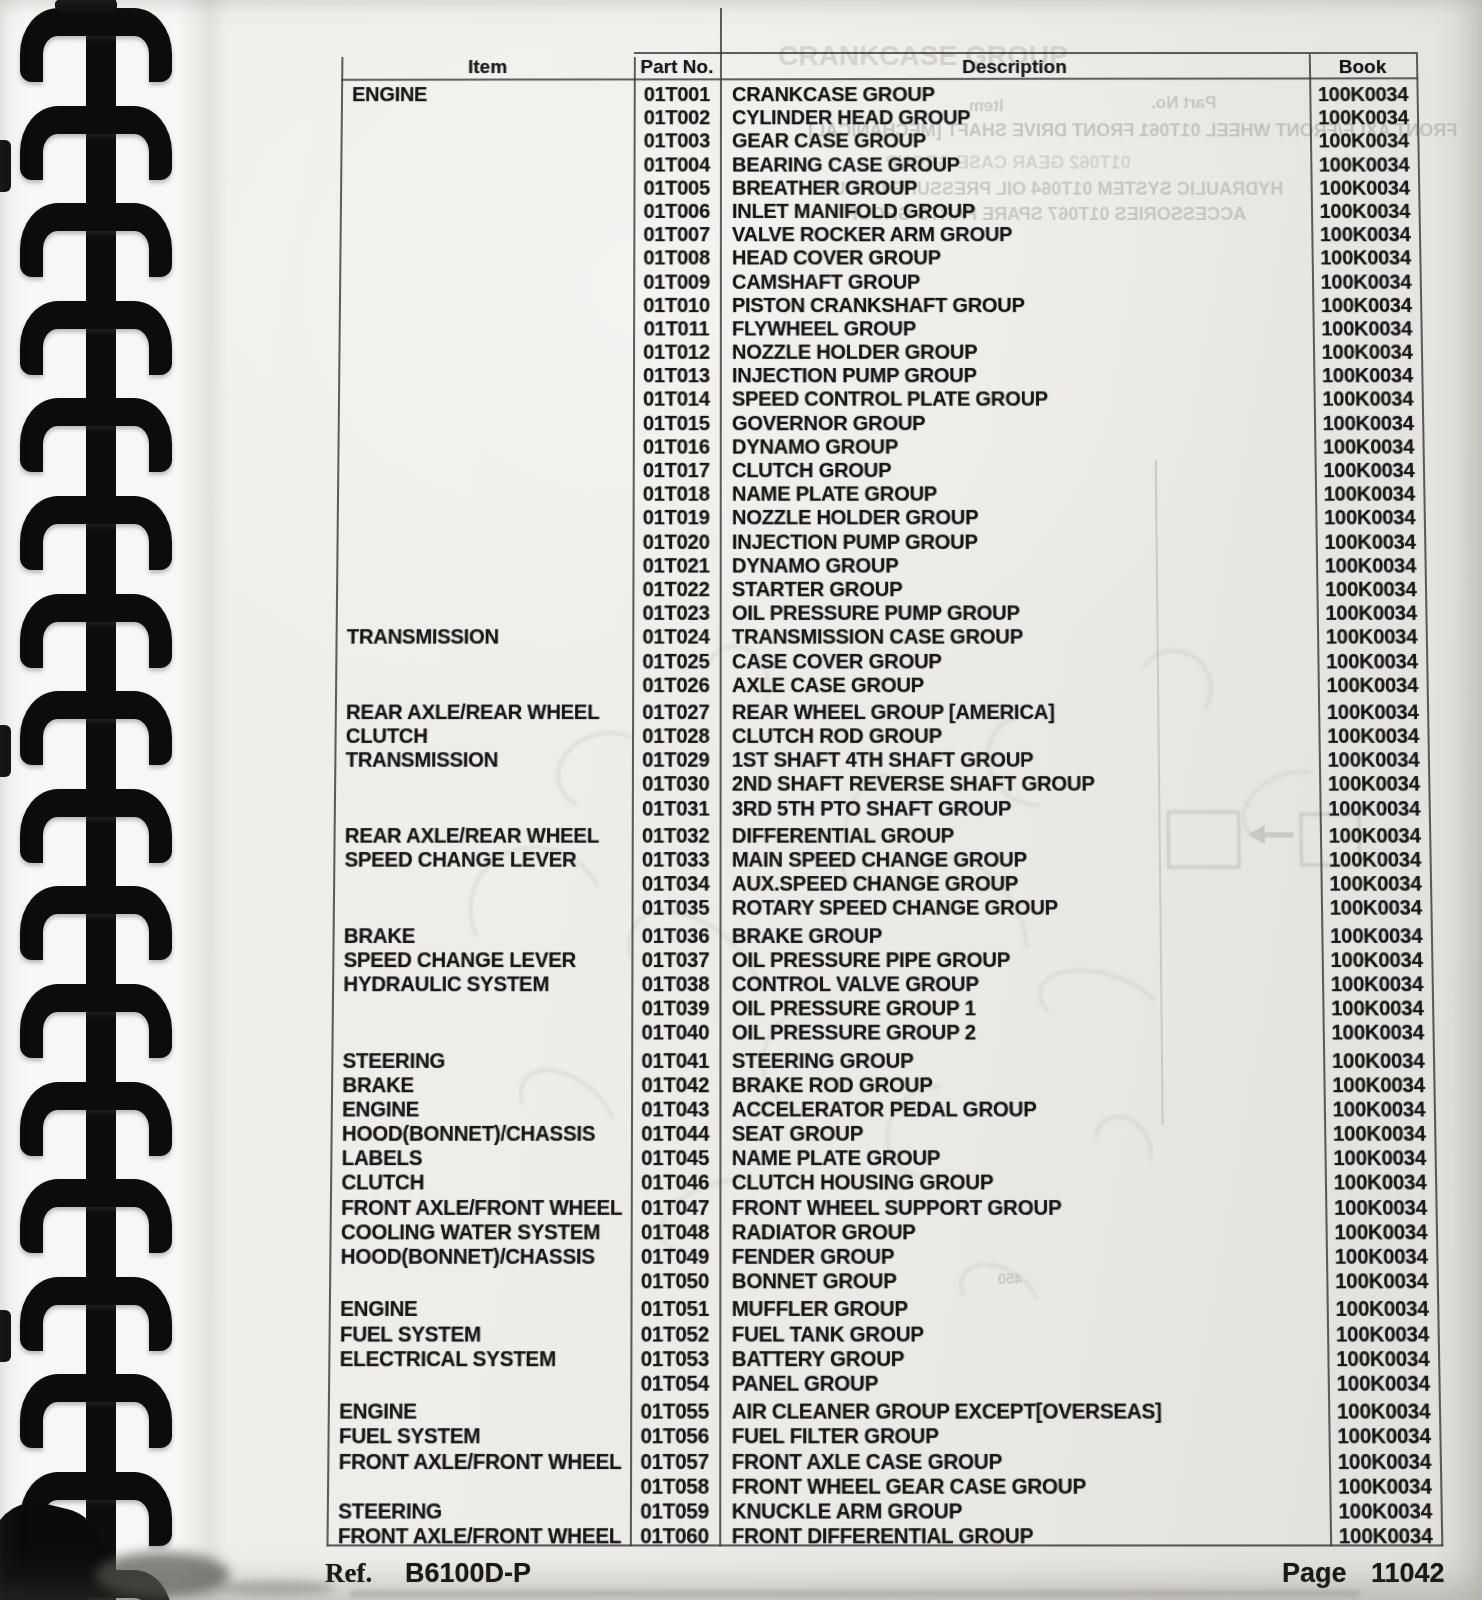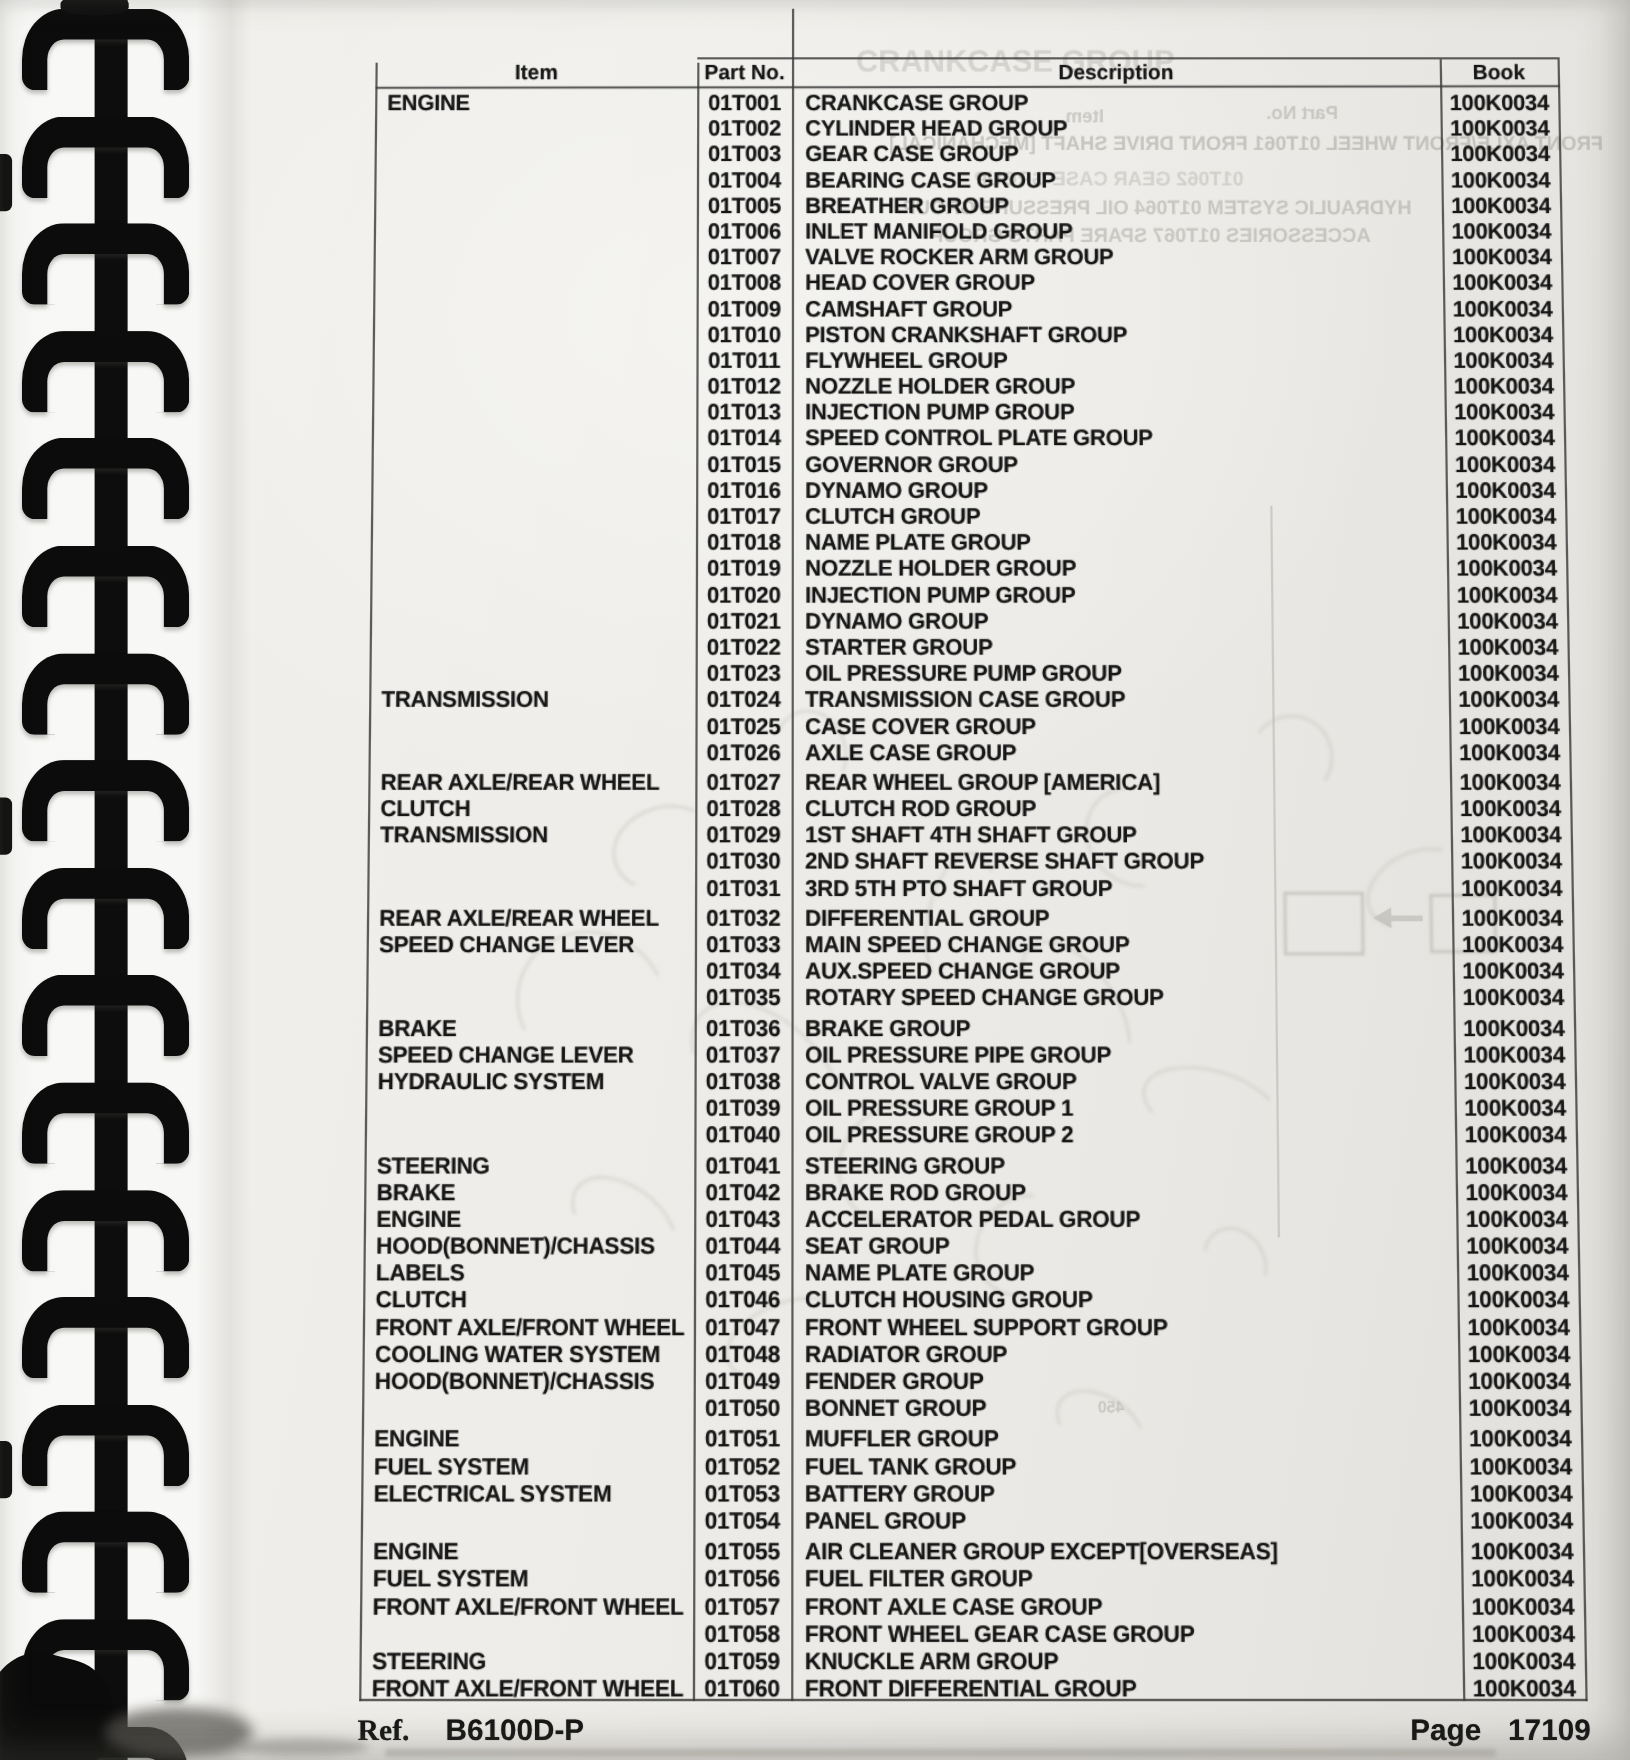--- a/index.html
+++ b/index.html
@@ -504,21 +504,21 @@
           <div class="cell c-desc">FRONT DIFFERENTIAL GROUP</div>
           <div class="cell c-book">100K0034</div>
         </div>
       </div>
   </div>
 </div>
 
 <div class="foot" style="left:325px;font-family:Liberation Serif, serif;">Ref.</div>
 <div class="foot" style="left:405px;">B6100D-P</div>
 <div class="foot" style="left:1282px;">Page</div>
-<div class="foot" style="left:1371px;">17109</div>
+<div class="foot" style="left:1371px;">11042</div>
 <div id="bottom-smudge"></div>
 
 <div id="spine"></div>
 <div id="teeth">
     <div class="tooth" style="top: 8px;"></div>
     <div class="tooth" style="top: 106px;"></div>
     <div class="tooth" style="top: 203px;"></div>
     <div class="tooth" style="top: 301px;"></div>
     <div class="tooth" style="top: 398px;"></div>
     <div class="tooth" style="top: 496px;"></div>

